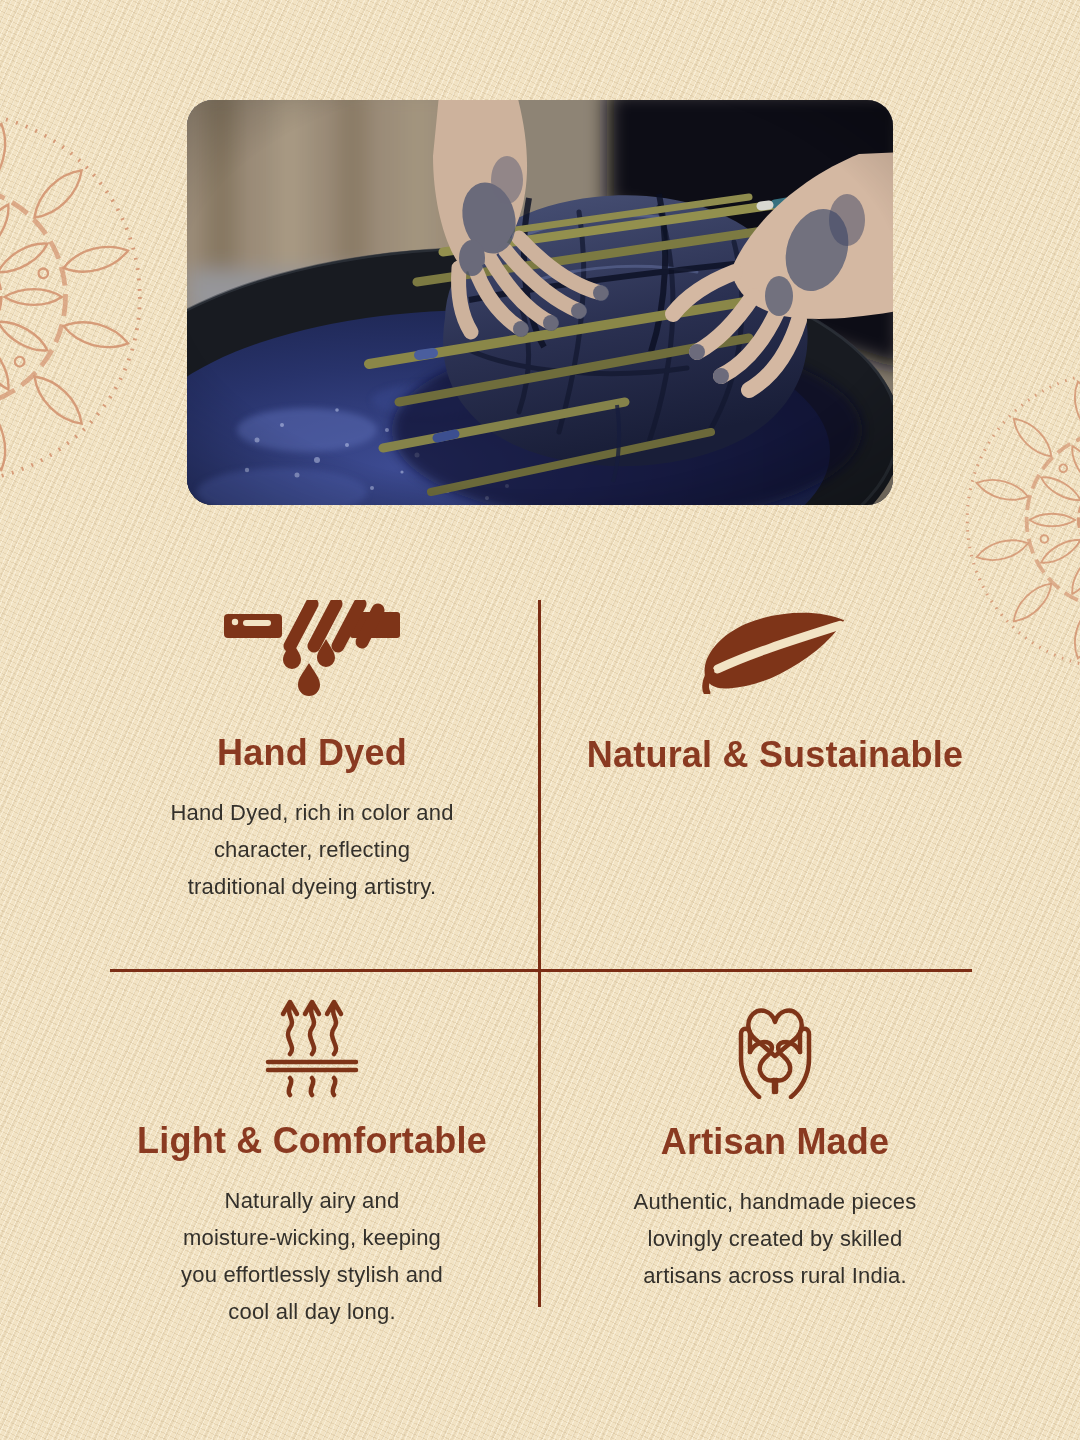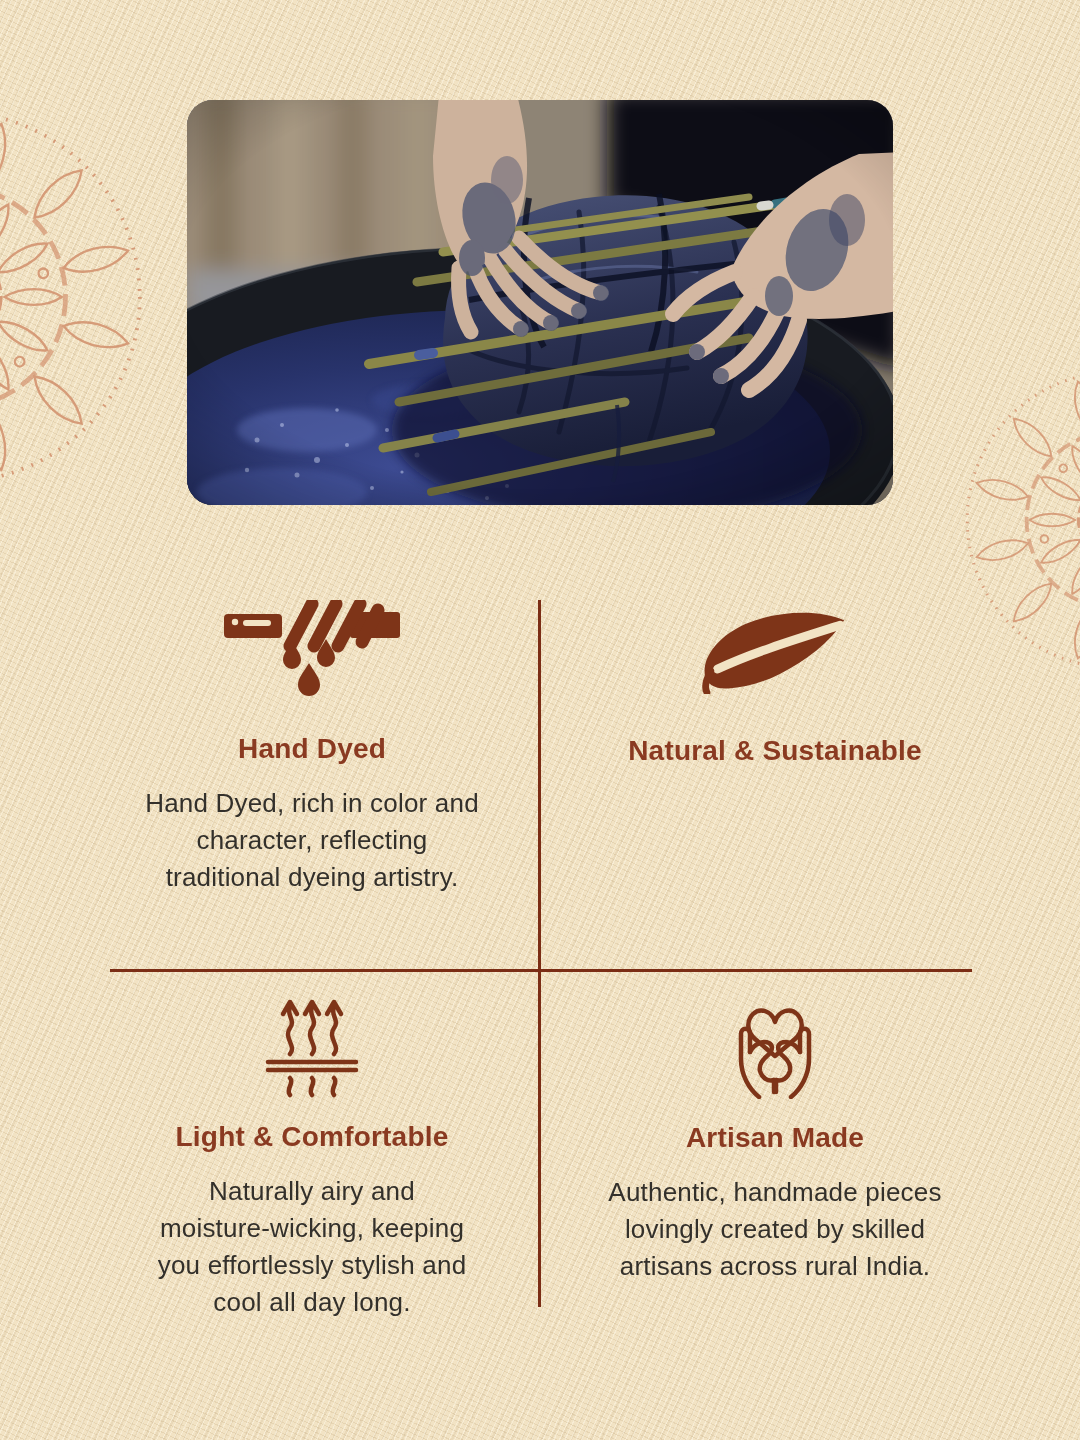--- a/index.html
+++ b/index.html
@@ -33,25 +33,25 @@
   .f3{left:92px;  top:976px; width:440px;}
   .f4{left:547px; top:976px; width:456px;}
   .icon-wrap{display:flex; align-items:center; justify-content:center; color:var(--accent);}
   .f1 .icon-wrap{margin-top:20px; height:100px;}
   .f2 .icon-wrap{margin-top:32px; height:80px;}
   .f3 .icon-wrap{margin-top:22px; height:100px;}
   .f4 .icon-wrap{margin-top:20px; height:103px;}
   .f1 .title{margin-top:34px;} .f2 .title{margin-top:44px;}
   .f3 .title{margin-top:24px;} .f4 .title{margin-top:24px;}
   .title{
-    font-size:28px; font-weight:700; color:var(--heading);
+    font-size:36px; font-weight:700; color:var(--heading);
     letter-spacing:.2px; line-height:1.05;
   }
   .desc{
-    margin-top:22px; font-size:26px; line-height:37px; color:var(--body);
+    margin-top:22px; font-size:22px; line-height:37px; color:var(--body);
     letter-spacing:.2px; white-space:pre-line;
   }
 </style>
 </head>
 <body>
 
 <svg width="0" height="0" style="position:absolute" aria-hidden="true">
   <defs>
     <path id="mp1" d="M0,-52 C11,-70 11,-96 0,-112 C-11,-96 -11,-70 0,-52 Z"></path>
     <path id="mp2" d="M0,-118 C15,-138 15,-168 0,-188 C-15,-168 -15,-138 0,-118 Z"></path>

